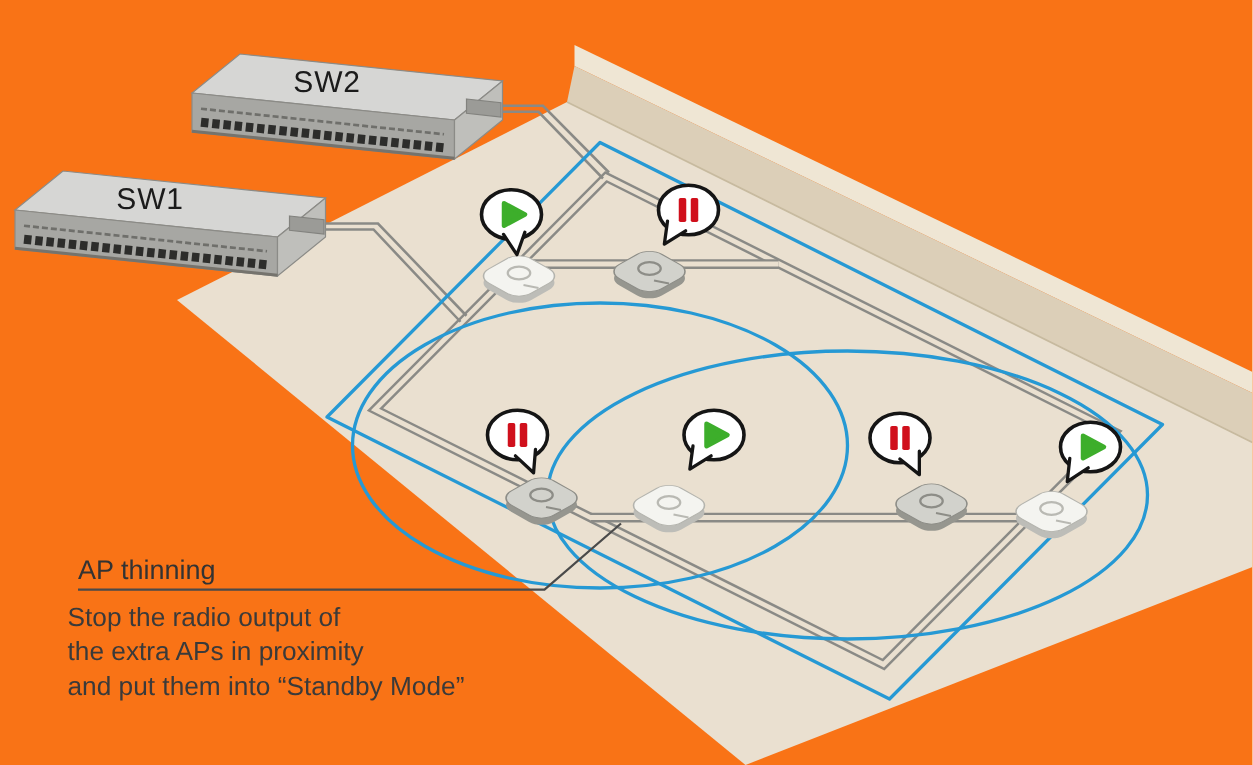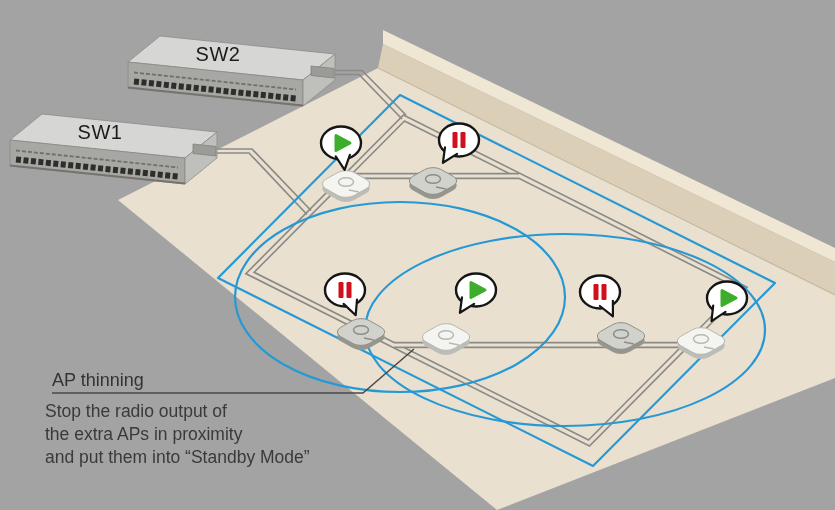--- a/index.html
+++ b/index.html
@@ -1,17 +1,17 @@
 <!DOCTYPE html>
 <html><head>
 <meta charset="utf-8">
 <title>AP thinning</title>
 <style>
   html,body{margin:0;padding:0;background:#fff;}
-  .stage{position:relative;width:835px;height:510px;background:#a3a3a3;overflow:hidden;
+  .stage{position:relative;width:835px;height:510px;background:#f97316;overflow:hidden;
          font-family:"Liberation Sans",sans-serif;}
   svg{display:block;}
   .sw-label{font-size:20px;fill:#1b1b1b;letter-spacing:.5px;font-family:"Liberation Sans",sans-serif;}
   .ann-title{font-size:18px;fill:#333333;font-family:"Liberation Sans",sans-serif;}
   .ann-line{font-size:17.5px;fill:#3a3a3a;font-family:"Liberation Sans",sans-serif;}
 </style>
 </head>
 <body>
 
 <div class="stage">

